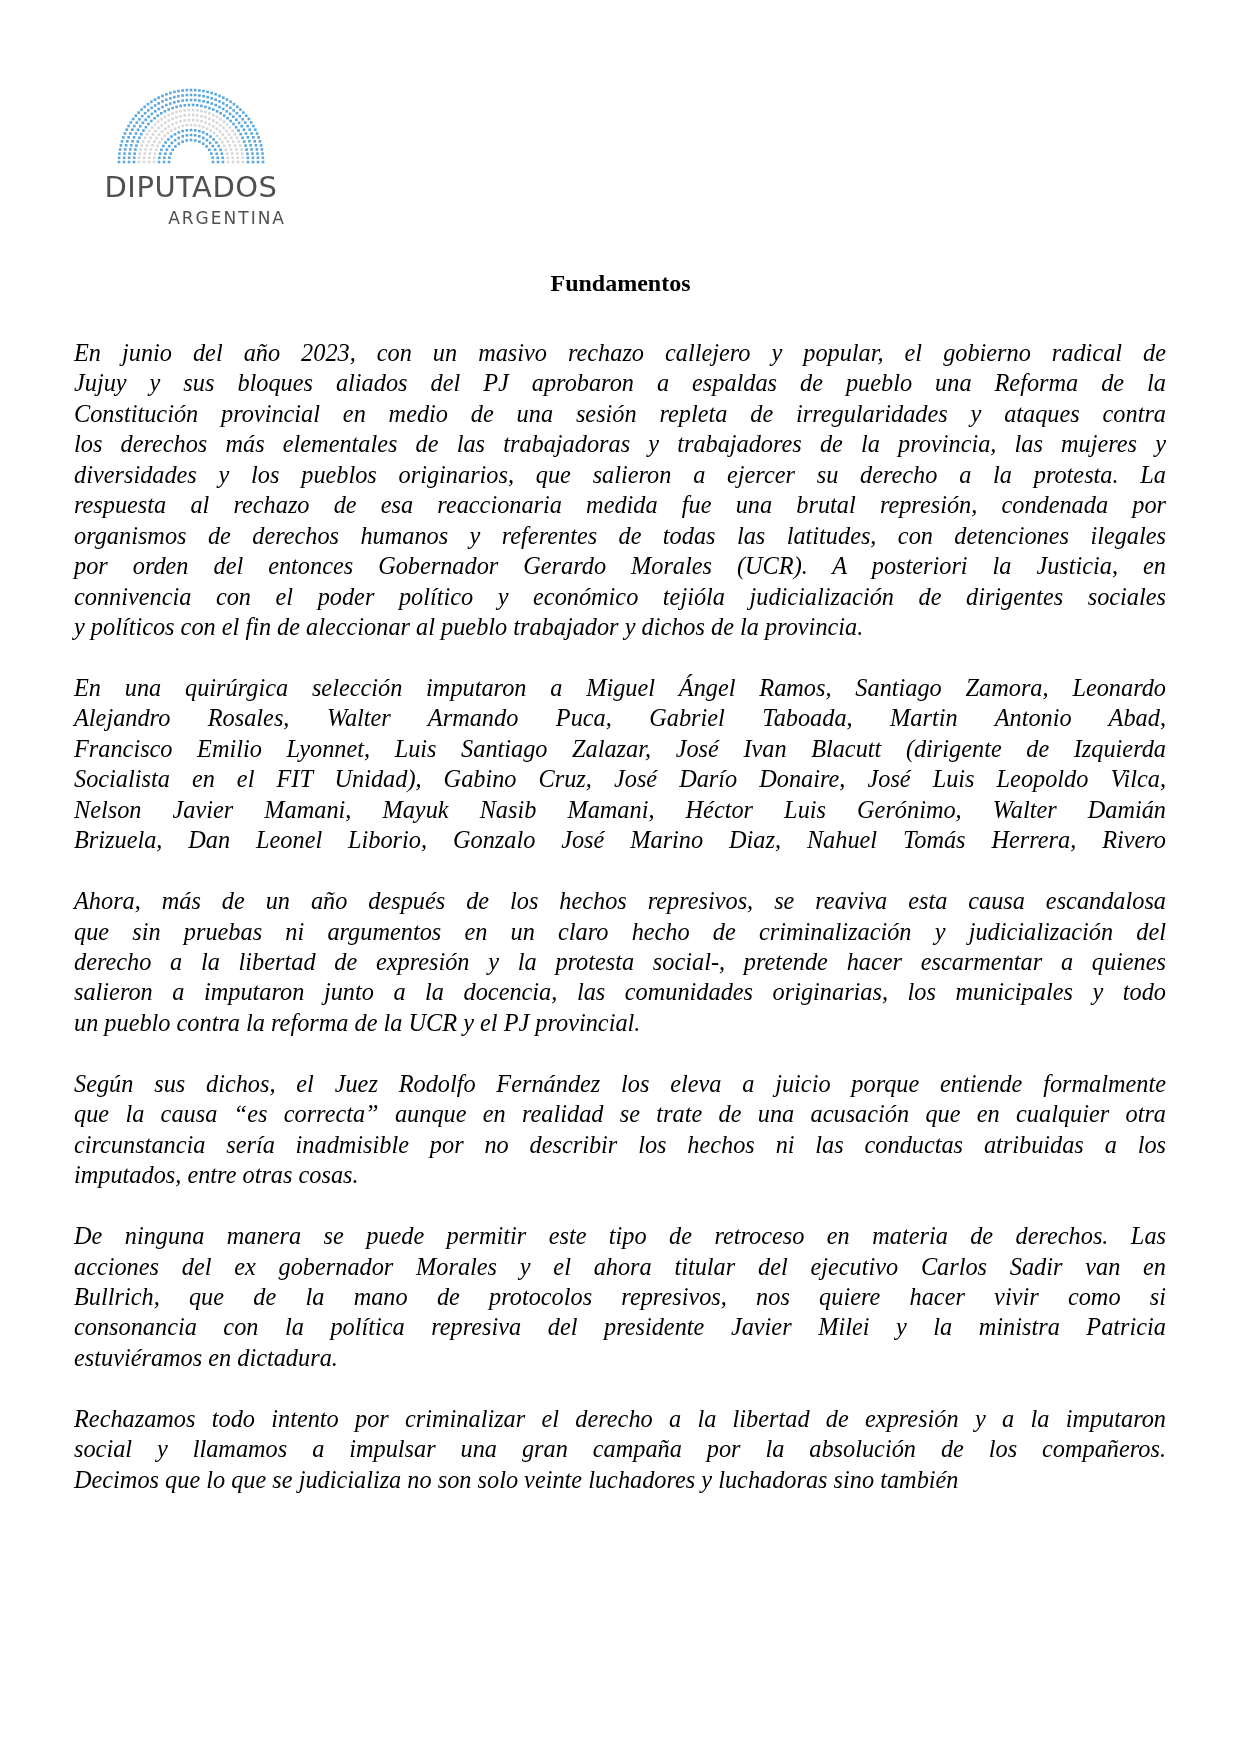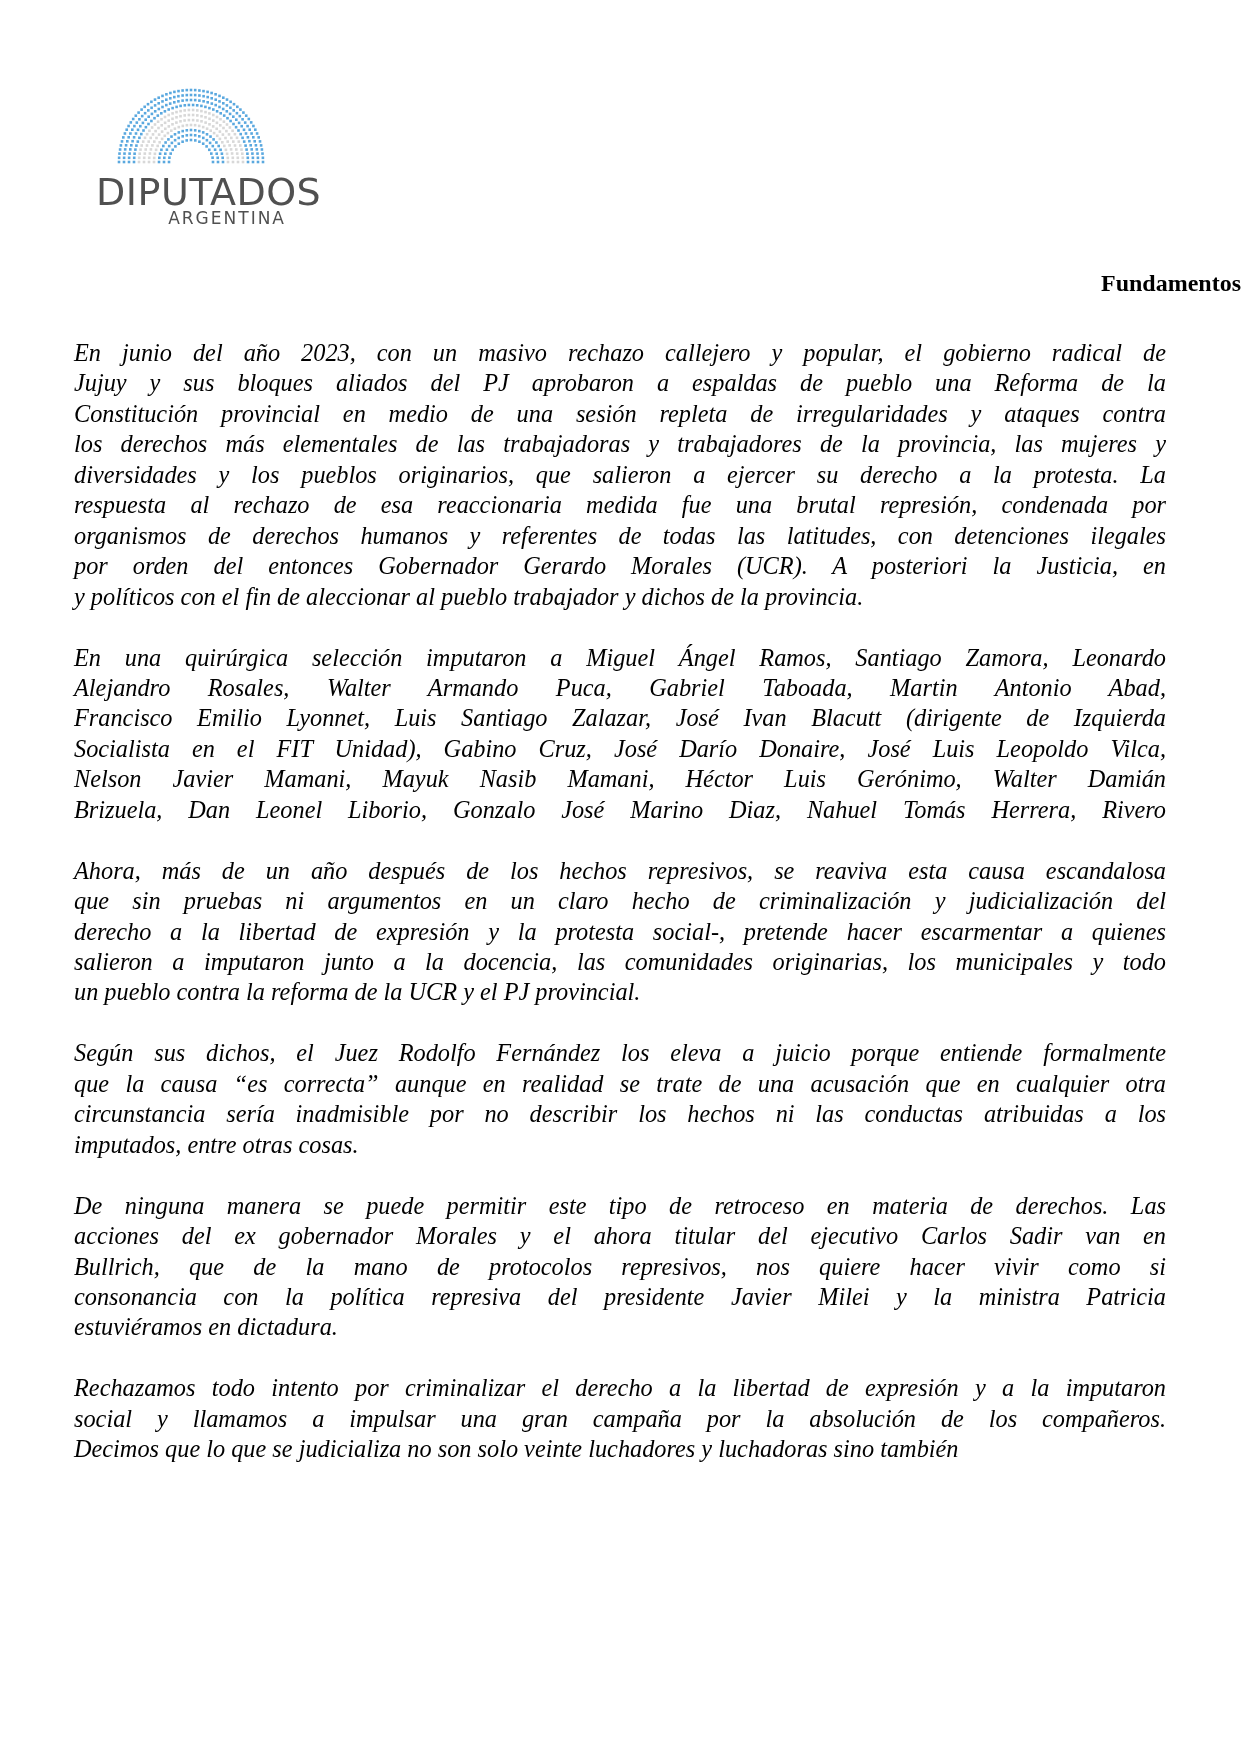--- a/index.html
+++ b/index.html
@@ -1,28 +1,28 @@
 <!DOCTYPE html>
 <html><head>
 <meta charset="utf-8">
 <style>
   html, body { margin: 0; padding: 0; background: #ffffff; }
   body { width: 1241px; height: 1755px; position: relative; overflow: hidden; }
   .logo { position: absolute; left: 96px; top: 86px; width: 190px; height: 150px; }
   .logo svg { display: block; margin: 0 auto; }
   .logo-name {
     position: absolute; left: 0; top: 84px; width: 190px; text-align: center;
-    font-family: "DejaVu Sans", sans-serif; font-size: 38px; color: #505050; letter-spacing: 0.5px;
+    font-family: "DejaVu Sans", sans-serif; font-size: 29px; color: #505050; letter-spacing: 0.5px;
   }
   .logo-sub {
     position: absolute; left: 0; top: 122px; width: 190px; text-align: right;
     font-family: "DejaVu Sans", sans-serif; font-size: 17px; color: #505050; letter-spacing: 2px;
   }
   .title {
-    position: absolute; left: 0; width: 1241px; top: 270px; text-align: right;
+    position: absolute; left: 0; width: 1241px; top: 270px; text-align: center;
     font-family: "Liberation Serif", serif; font-weight: bold; font-size: 24px; color: #000;
   }
   .body {
     position: absolute; left: 74px; width: 1092px; top: 338px;
     font-family: "Liberation Serif", serif; font-size: 24.3px; line-height: 30.45px; color: #000;
   }
   .body p { margin: 0 0 30.45px 0; text-align: justify; font-style: italic; }
   .body p .line { display: block; text-align: justify; text-align-last: justify; }
   .body p .line.last { text-align-last: left; }
 </style>
@@ -438,20 +438,21 @@
 <div class="body">
   <p>
       <span class="line">En junio del año 2023, con un masivo rechazo callejero y popular, el gobierno radical de</span>
       <span class="line">Jujuy y sus bloques aliados del PJ aprobaron a espaldas de pueblo una Reforma de la</span>
       <span class="line">Constitución provincial en medio de una sesión repleta de irregularidades y ataques contra</span>
       <span class="line">los derechos más elementales de las trabajadoras y trabajadores de la provincia, las mujeres y</span>
       <span class="line">diversidades y los pueblos originarios, que salieron a ejercer su derecho a la protesta. La</span>
       <span class="line">respuesta al rechazo de esa reaccionaria medida fue una brutal represión, condenada por</span>
       <span class="line">organismos de derechos humanos y referentes de todas las latitudes, con detenciones ilegales</span>
       <span class="line">por orden del entonces Gobernador Gerardo Morales (UCR). A posteriori la Justicia, en</span>
+      <span class="line">connivencia con el poder político y económico tejióla judicialización de  dirigentes sociales</span>
       <span class="line last">y políticos con el fin de aleccionar al pueblo trabajador y dichos de la provincia.</span>
     </p>
   <p>
       <span class="line">En una quirúrgica selección imputaron a Miguel Ángel Ramos, Santiago Zamora, Leonardo</span>
       <span class="line">Alejandro Rosales, Walter Armando Puca, Gabriel Taboada, Martin Antonio Abad,</span>
       <span class="line">Francisco Emilio Lyonnet, Luis Santiago Zalazar, José Ivan Blacutt (dirigente de Izquierda</span>
       <span class="line">Socialista en el FIT Unidad), Gabino Cruz, José Darío Donaire, José Luis Leopoldo Vilca,</span>
       <span class="line">Nelson Javier Mamani, Mayuk Nasib Mamani, Héctor Luis Gerónimo, Walter Damián</span>
       <span class="line">Brizuela, Dan Leonel Liborio, Gonzalo José Marino Diaz, Nahuel Tomás Herrera, Rivero</span>
     </p>

